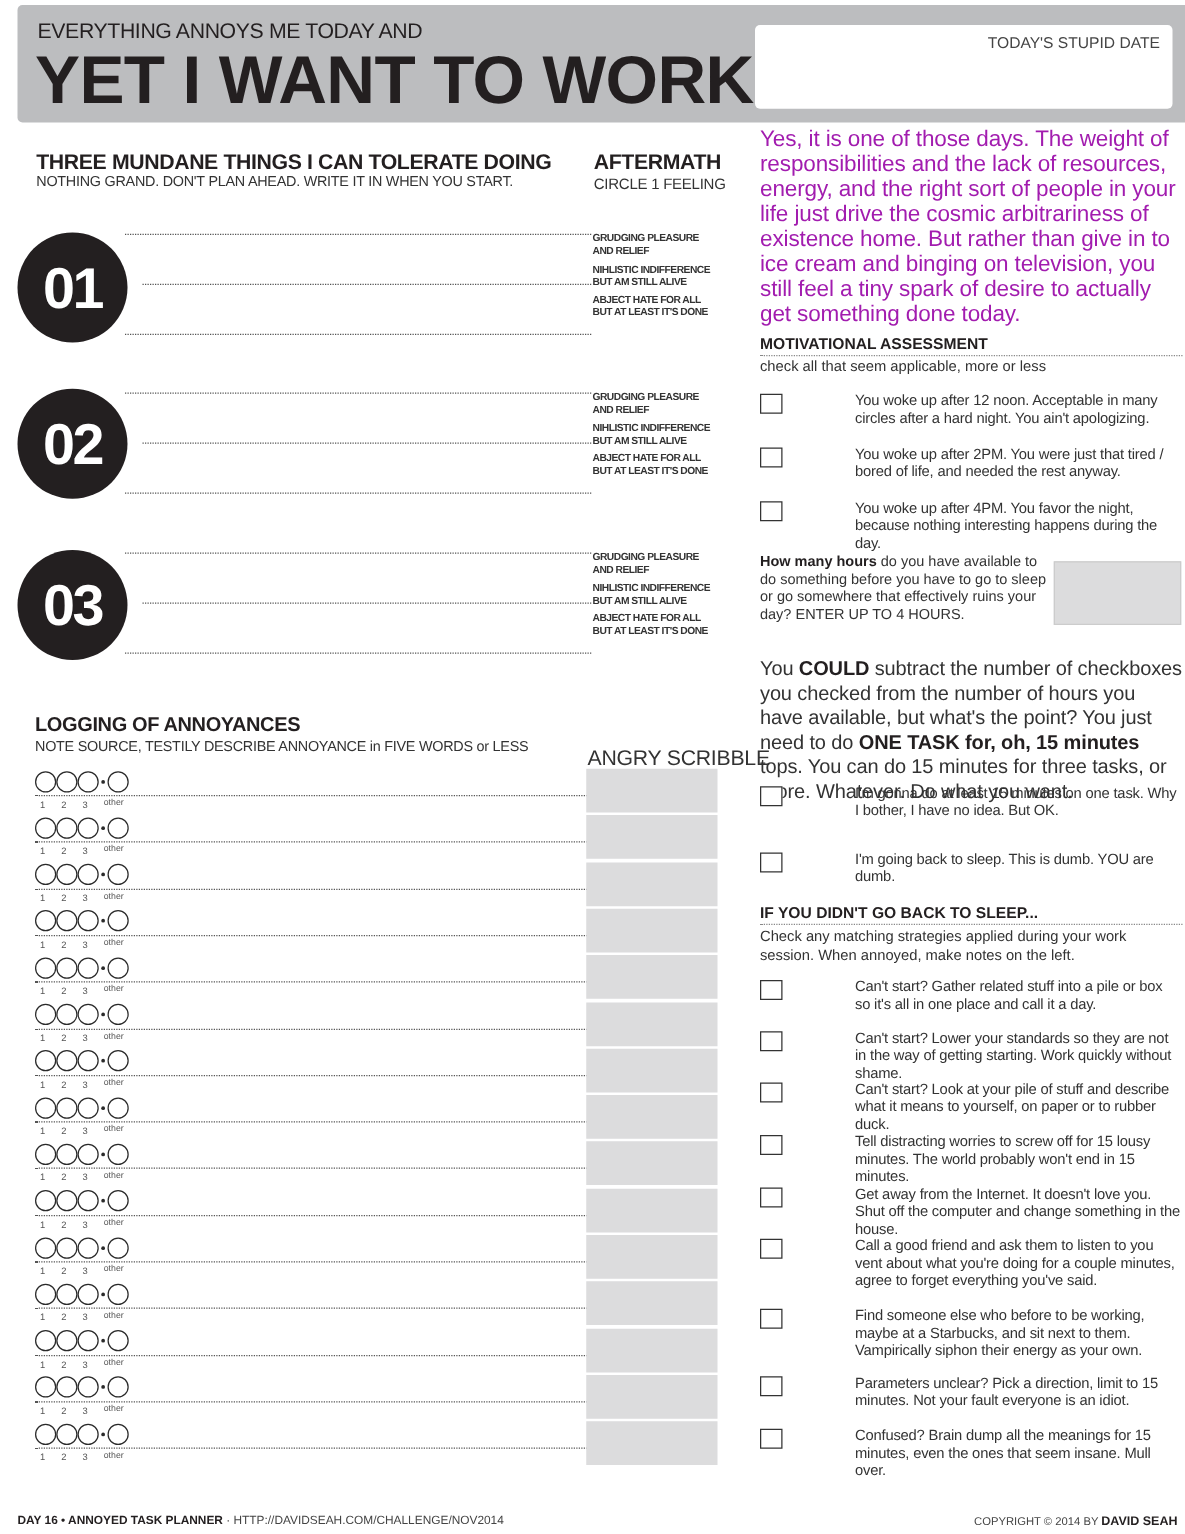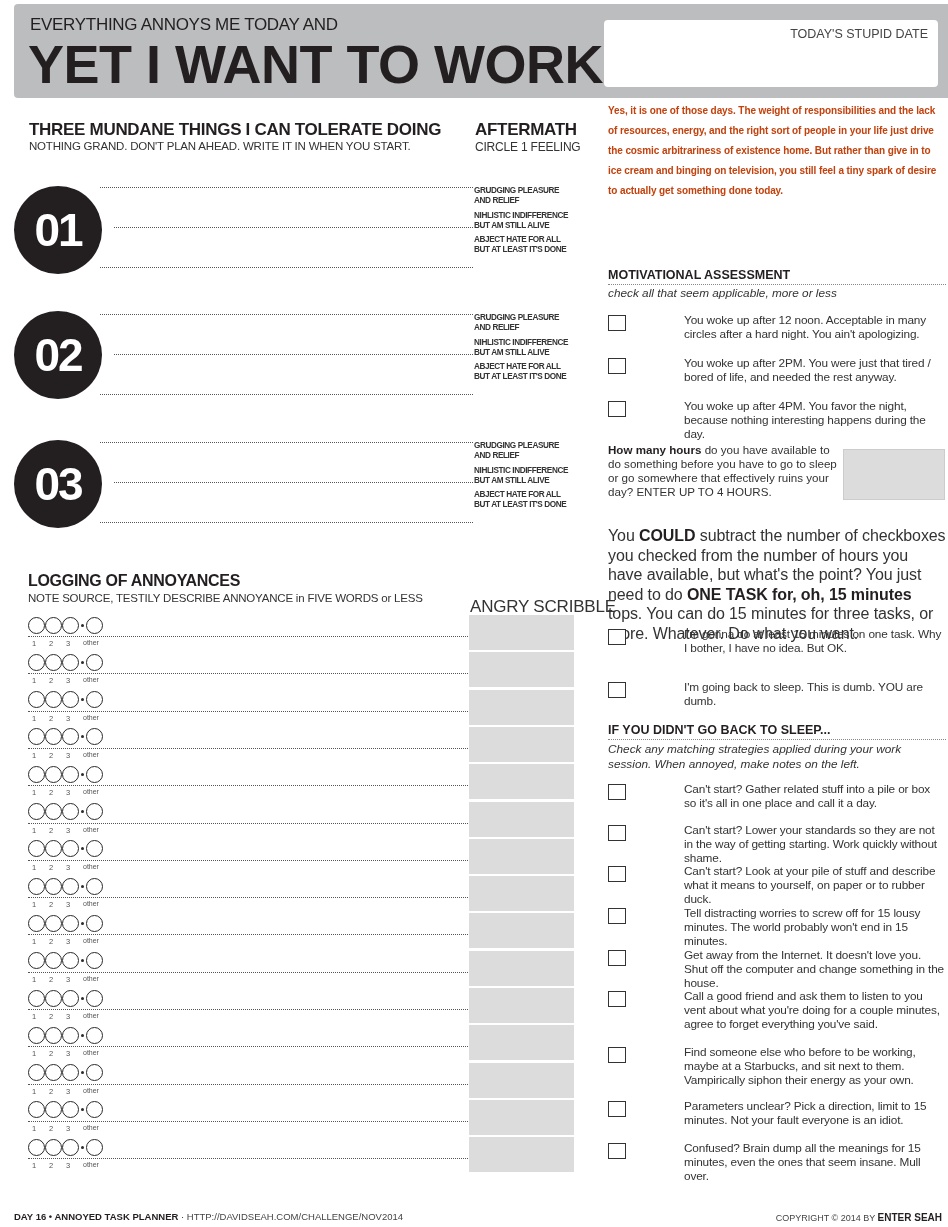--- a/index.html
+++ b/index.html
@@ -27,23 +27,23 @@
   .bubbles { position: absolute; left: 0; top: 0; height: 18px; display: flex; align-items: center; }
   .bubble { width: 17px; height: 17px; border: 1.8px solid #2a2a2a; border-radius: 50%; margin-right: 0; cursor: pointer; }
   .bubble-dot { width: 3px; height: 3px; background: #2a2a2a; border-radius: 50%; margin: 0 2px; }
   .log-line { position: absolute; left: 0; top: 20px; width: 442px; border-top: 1.5px dotted #555; }
   .bubble-labels { position: absolute; left: 4px; top: 23px; display: flex; font-size: 7.5px; color: #555; }
   .bubble-labels span { width: 17px; }
   .bubble-labels span.other { width: 30px; font-size: 7px; }
   .scribble { position: absolute; left: 469px; width: 105px; height: 35px; background: #dcdcdd; }
 
   
-  .intro { position: absolute; left: 608px; top: 101px; width: 336px; font-size: 10px; line-height: 20px; color: #c2410c; letter-spacing: -0.1px; font-weight: bold; }
+  .intro { position: absolute; left: 608px; top: 101px; width: 336px; font-size: 18px; line-height: 20px; color: #a21caf; letter-spacing: -0.1px; }
   .r-head { position: absolute; left: 608px; font-weight: bold; font-size: 12.5px; color: #231f20; width: 338px; padding-bottom: 2px; border-bottom: 1px dotted #888; }
-  .r-sub { position: absolute; left: 608px; font-size: 11.8px; color: #333; width: 336px; line-height: 15px; font-style: italic; }
+  .r-sub { position: absolute; left: 608px; font-size: 11.8px; color: #333; width: 336px; line-height: 15px; }
   .chk-item { position: absolute; left: 608px; width: 336px; display: flex; align-items: flex-start; gap: 48px; }
   .chk-box { flex: 0 0 auto; width: 18px; height: 16px; border: 1.8px solid #333; margin-top: 2px; margin-right: 10px; cursor: pointer; background: #fff; }
   .chk-text { font-size: 11.8px; line-height: 14px; color: #333; letter-spacing: -0.15px; }
   .hours-text { position: absolute; left: 608px; top: 443px; width: 230px; font-size: 11.6px; line-height: 14px; color: #333; }
   .hours-text b { color: #231f20; }
   .hours-box { position: absolute; left: 843px; top: 449px; width: 102px; height: 51px; background: #dcdcdd; border: 1px solid #ccc; cursor: text; }
   .para2 { position: absolute; left: 608px; top: 526px; width: 338px; font-size: 16px; line-height: 19.5px; color: #333; letter-spacing: -0.1px; }
   .para2 b { color: #231f20; }
 
   
@@ -441,14 +441,14 @@
     <div class="chk-item" style="top: 1141px;">
       <div class="chk-box"></div>
       <div class="chk-text">Confused? Brain dump all the meanings for 15 minutes, even the ones that seem insane. Mull over.</div>
     </div>
   </div>
 
 <div class="footer-left">
   <b>DAY 16 • ANNOYED TASK PLANNER</b><span> · </span><span class="url">HTTP://DAVIDSEAH.COM/CHALLENGE/NOV2014</span>
 </div>
 <div class="footer-right">
-  <span>COPYRIGHT © 2014 BY </span><b>ENTER SEAH</b>
+  <span>COPYRIGHT © 2014 BY </span><b>DAVID SEAH</b>
 </div>
 
 </body></html>

